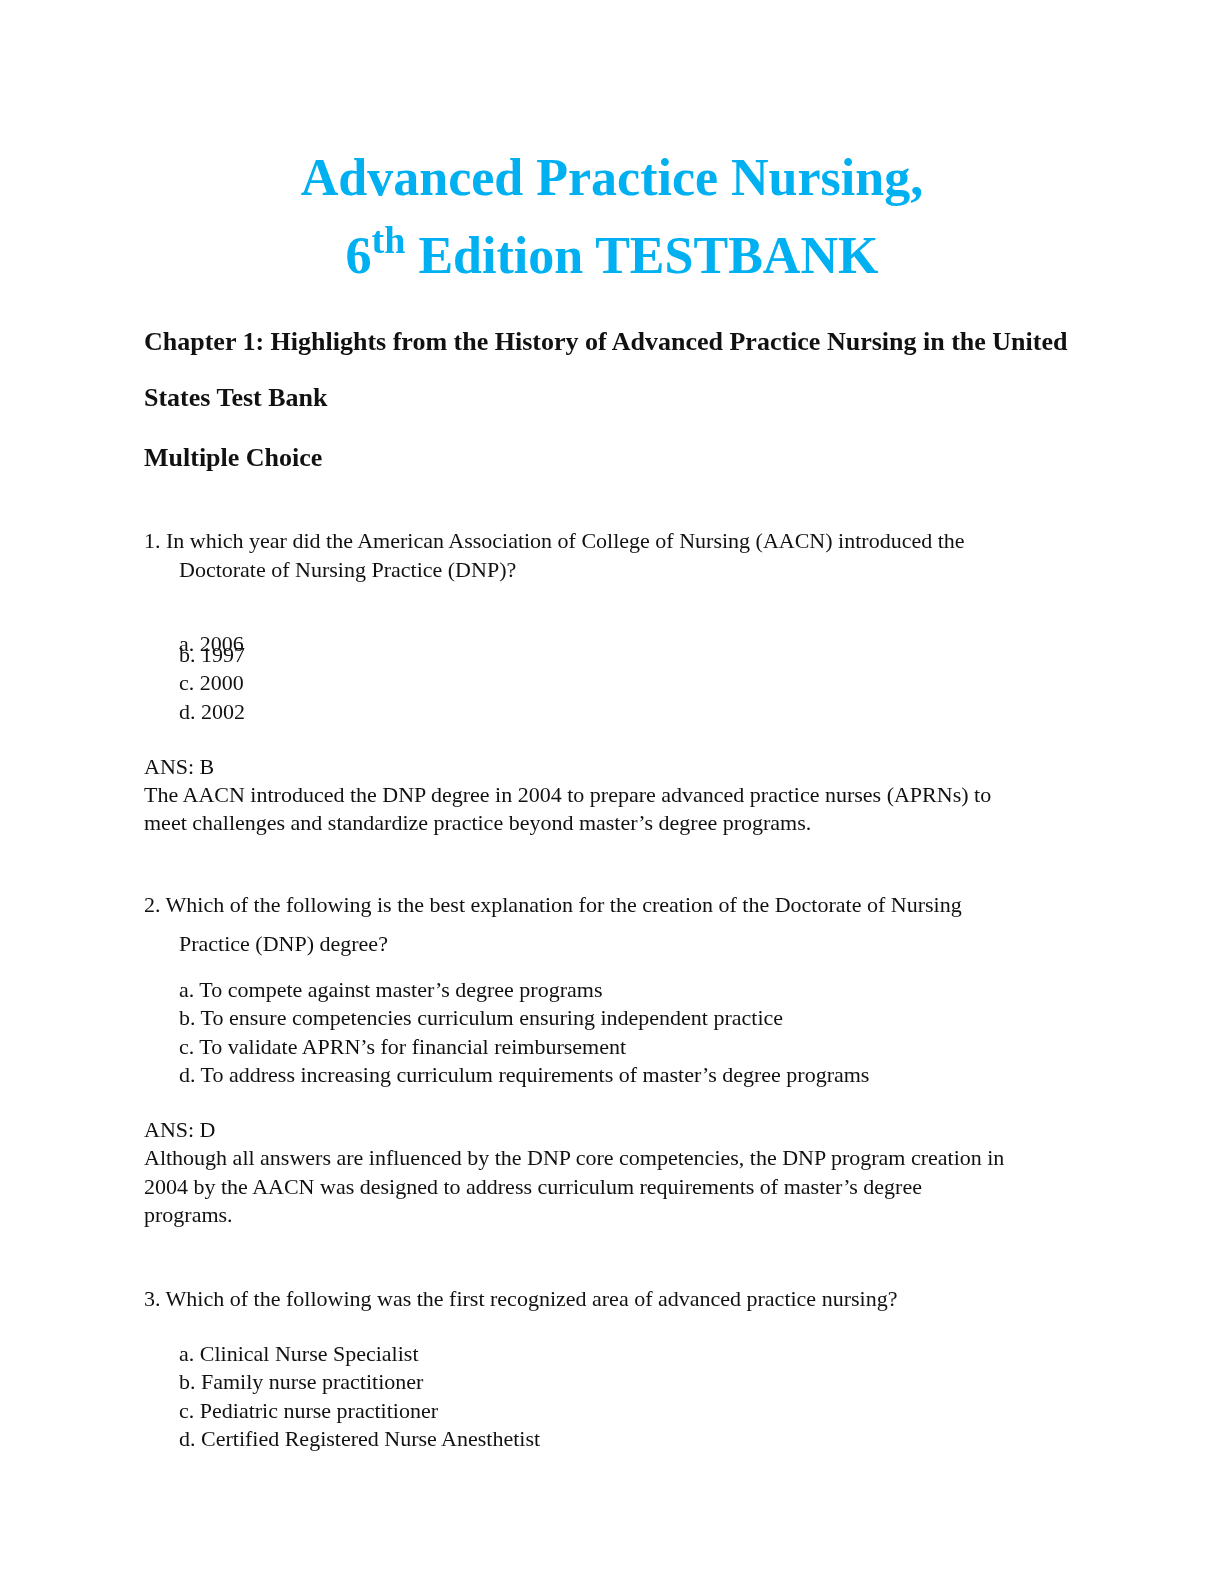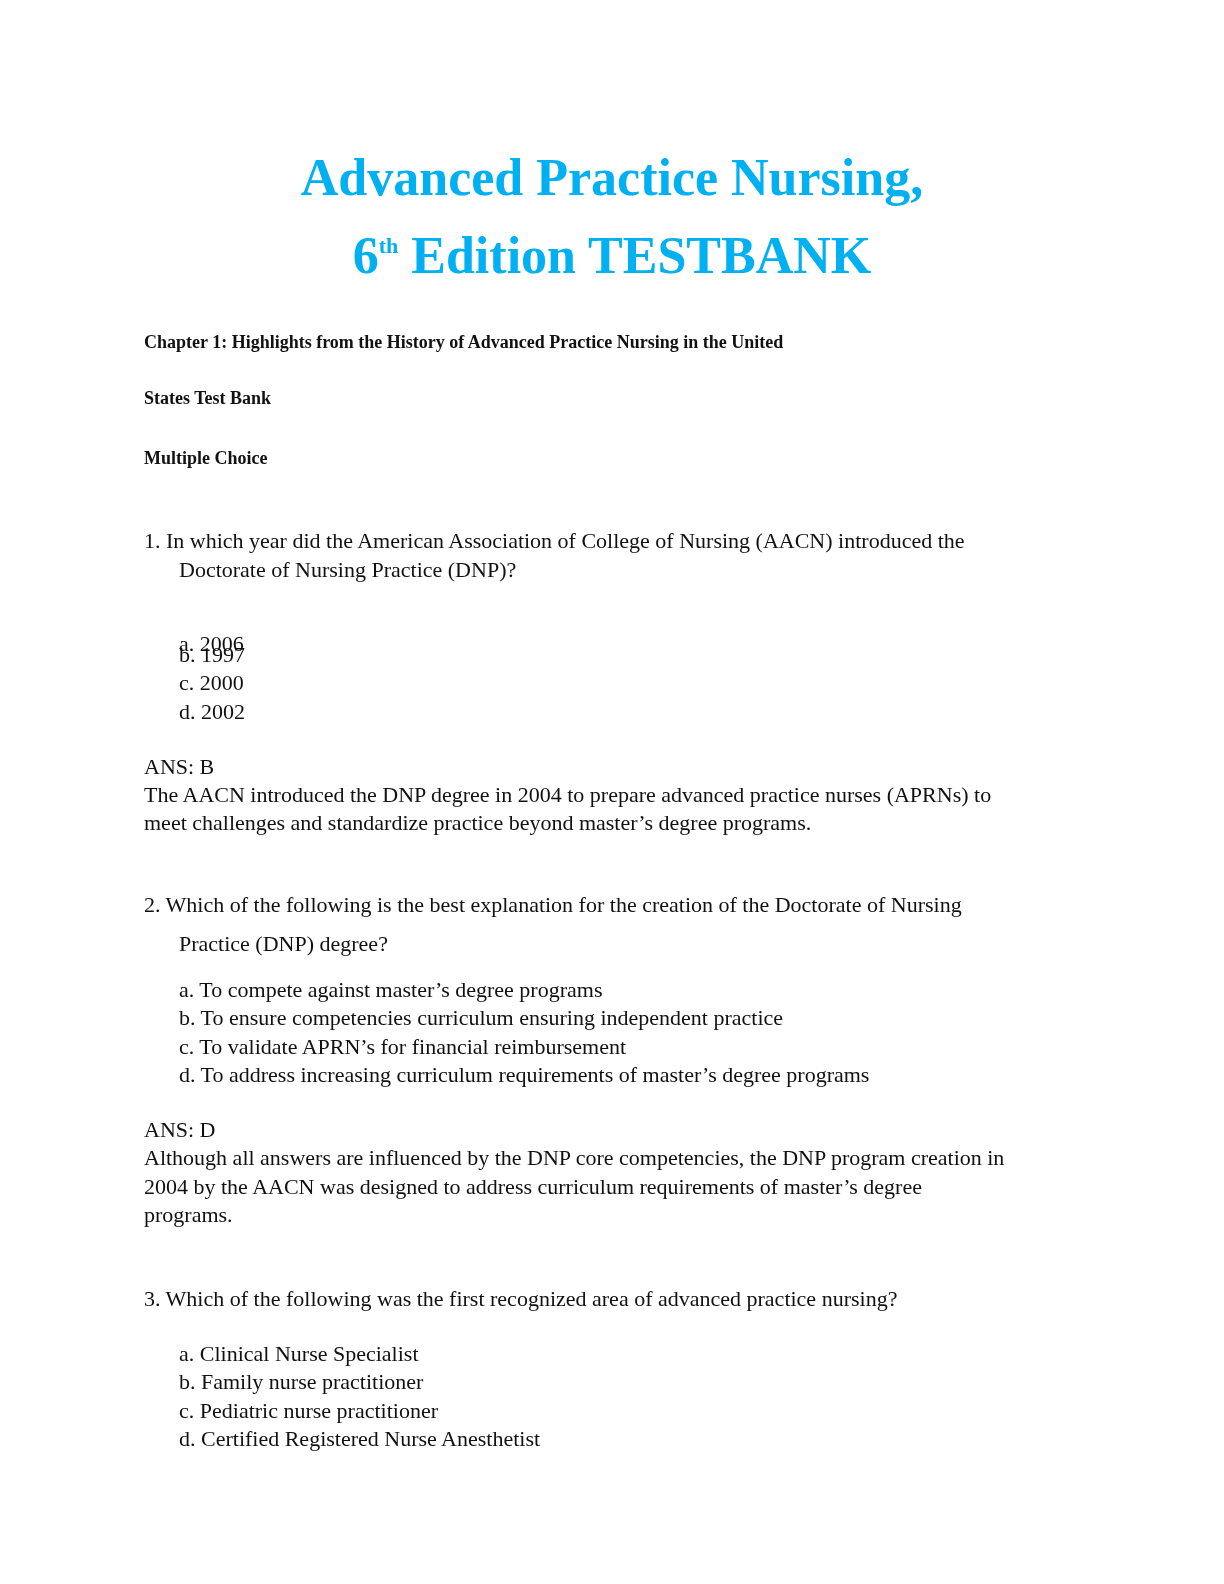--- a/index.html
+++ b/index.html
@@ -6,22 +6,22 @@
   body {
     width: 1224px; height: 1584px; position: relative; overflow: hidden;
     font-family: "Liberation Serif", "DejaVu Serif", serif;
     color: #111111;
   }
   .abs { position: absolute; white-space: nowrap; }
   .title {
     left: 0; width: 1224px; text-align: center;
     font-weight: bold; font-size: 52px; color: #00b0f0; line-height: 60px;
   }
-  .title sup { font-size: 22px; vertical-align: 0; position: relative; top: -20px; }
-  .head { left: 144px; font-weight: bold; font-size: 18px; line-height: 26px; }
+  .title sup { font-size: 38px; vertical-align: 0; position: relative; top: -20px; }
+  .head { left: 144px; font-weight: bold; font-size: 26px; line-height: 26px; }
   .body { font-size: 22px; line-height: 28px; }
   .q { left: 144px; }
   .cont { left: 179px; }
   .opt { left: 179px; }
   .txt { left: 144px; }
 </style>
 </head>
 <body>
 
 <div class="abs title" style="top:148px;">Advanced Practice Nursing,</div>

